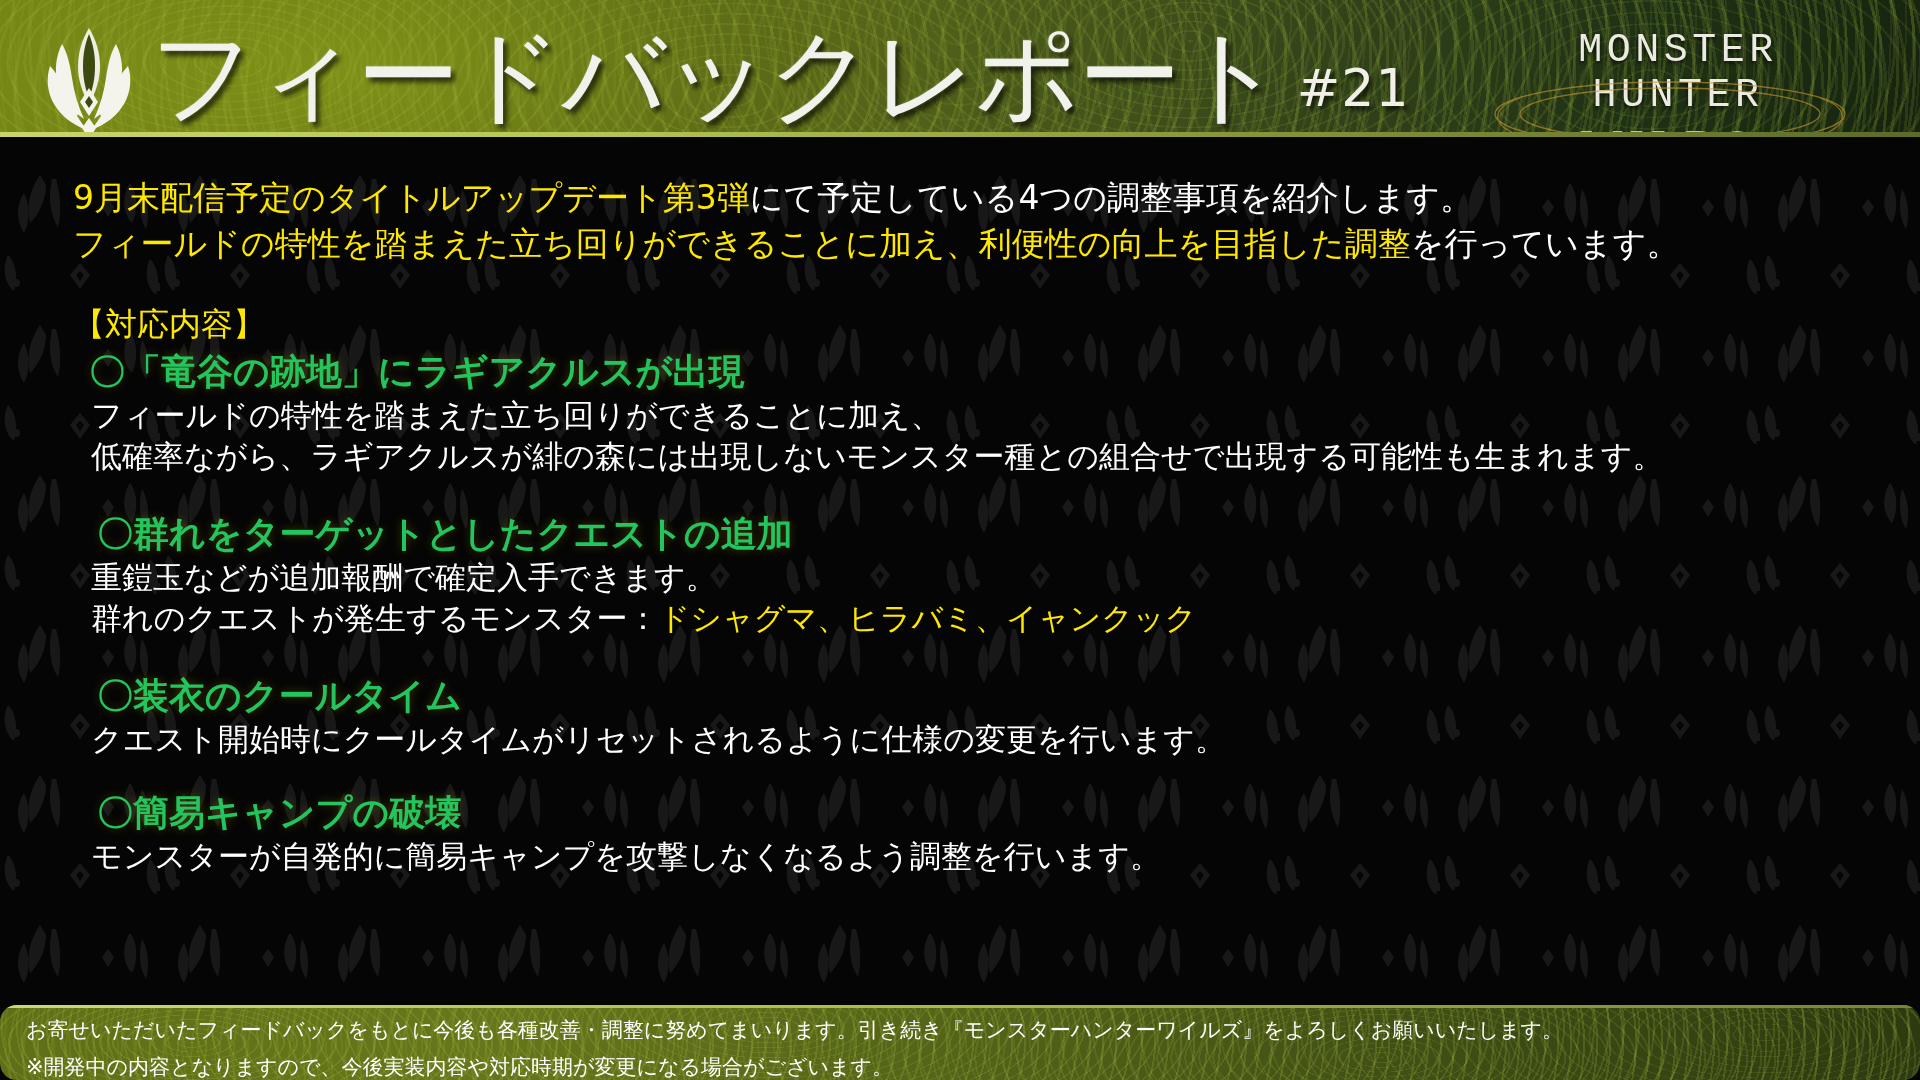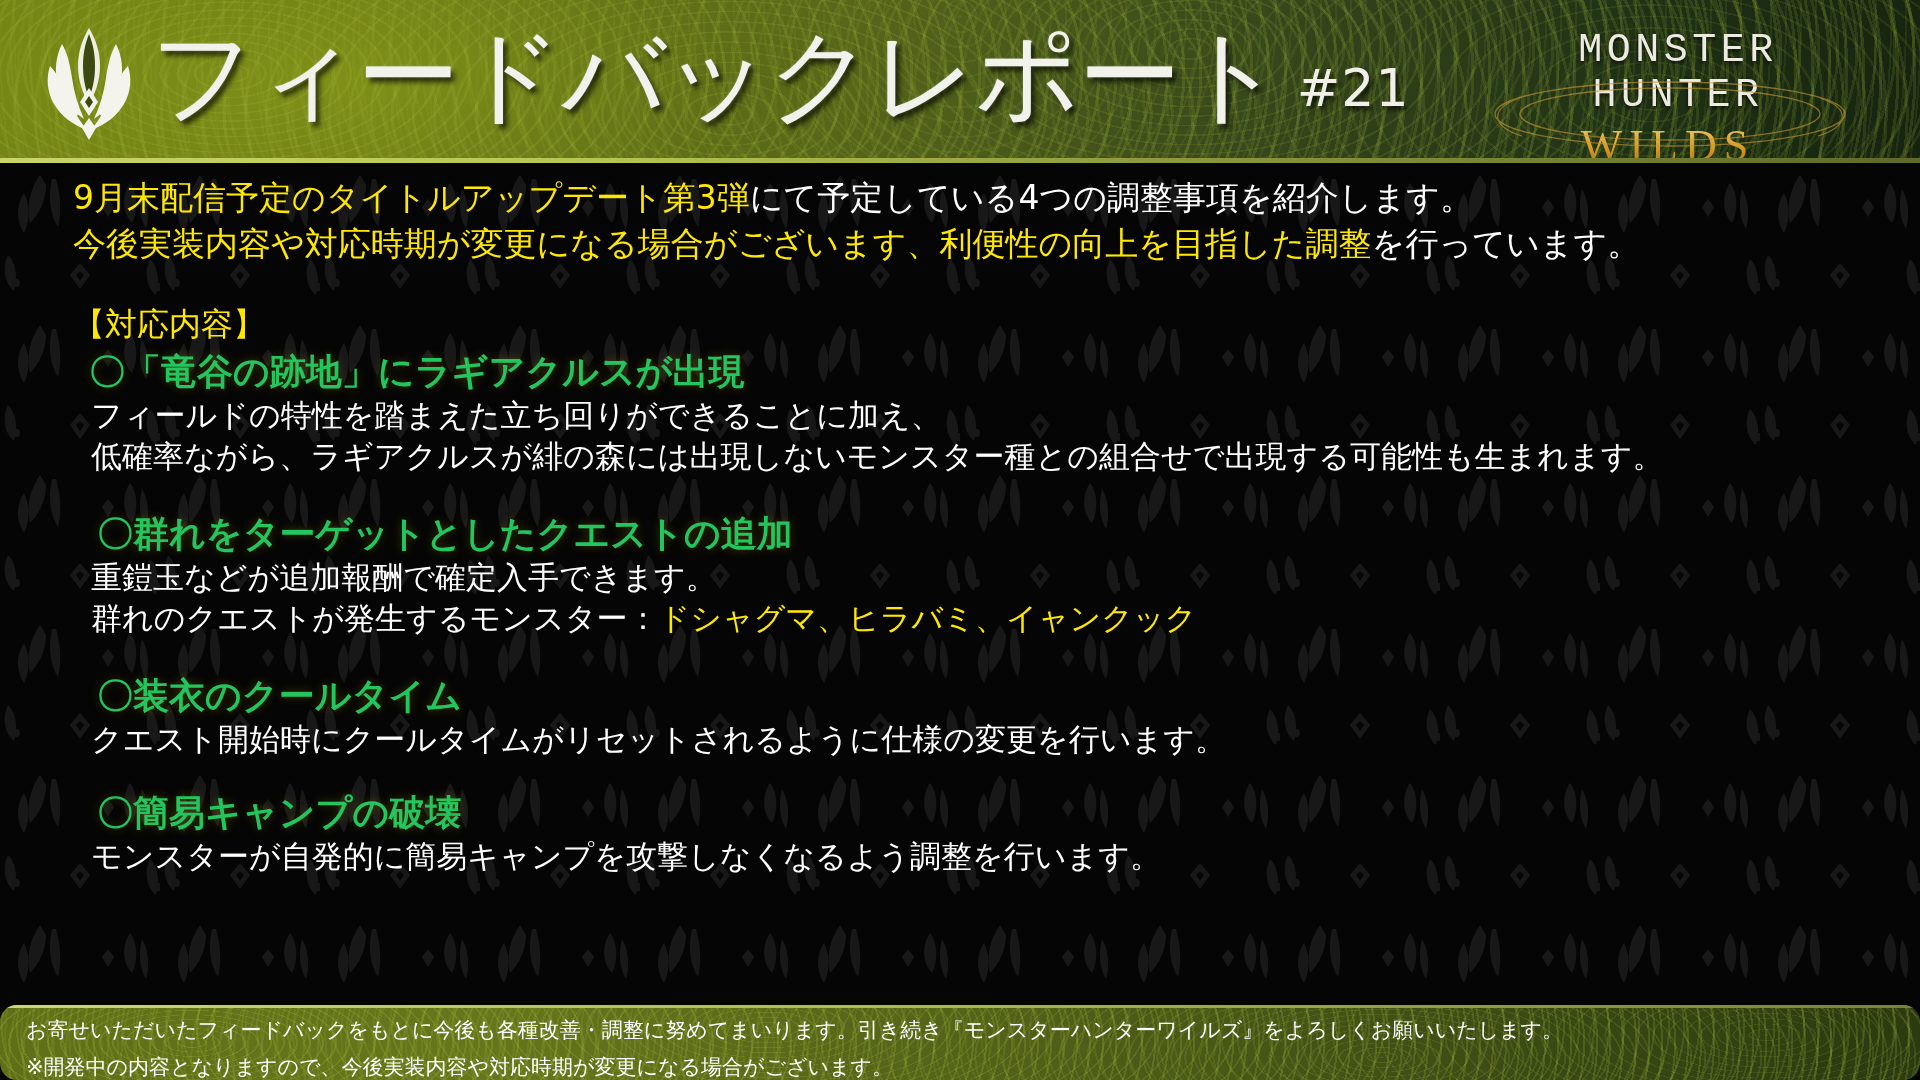--- a/index.html
+++ b/index.html
@@ -3,21 +3,21 @@
 <meta charset="utf-8">
 <style>
   * { margin:0; padding:0; box-sizing:border-box; }
   html,body { width:1920px; height:1080px; overflow:hidden; background:#000; }
   body { font-family:"DejaVu Sans","Liberation Sans",sans-serif; }
 
   #page { position:relative; width:1920px; height:1080px; background:#050505; overflow:hidden; }
 
   
   .header {
-    position:absolute; left:0; top:0; width:1920px; height:163px;
+    position:absolute; left:0; top:0; width:1920px; height:137px;
     background:
       radial-gradient(ellipse 900px 300px at 18% 50%, rgba(132,150,22,0.55) 0%, rgba(90,104,14,0.25) 45%, rgba(0,0,0,0) 72%),
       linear-gradient(100deg, #7e8f18 0%, #78871a 20%, #55641a 45%, #33441a 68%, #1f3115 85%, #16240f 100%);
     overflow:hidden;
   }
   .hdr-swirl {
     position:absolute; inset:0;
     background:
       repeating-radial-gradient(ellipse 260px 120px at 12% 45%, rgba(170,190,60,0.16) 0 3px, rgba(0,0,0,0) 3px 17px),
       repeating-radial-gradient(ellipse 330px 160px at 38% 70%, rgba(170,190,60,0.14) 0 3px, rgba(0,0,0,0) 3px 21px),
@@ -171,21 +171,21 @@
       <rect width="1920" height="842" fill="url(#orn)"></rect>
     </svg>
 
     <div class="body-text">
 
       <div class="ln intro">
         <span class="y">9月末配信予定のタイトルアップデート第3弾</span><span class="w">にて予定している4つの調整事項を紹介します。</span>
       </div>
 
       <div class="ln intro intro-line2">
-        <span class="y">今後実装内容や対応時期が変更になる場合がございます、利便性の向上を目指した調整</span><span class="w">を行っています。</span>
+        <span class="y">フィールドの特性を踏まえた立ち回りができることに加え、利便性の向上を目指した調整</span><span class="w">を行っています。</span>
       </div>
 
       <div class="ln sec-label">【対応内容】</div>
 
       <div class="ln heading">〇「竜谷の跡地」にラギアクルスが出現</div>
       <div class="ln sub">フィールドの特性を踏まえた立ち回りができることに加え、</div>
       <div class="ln sub">低確率ながら、ラギアクルスが緋の森には出現しないモンスター種との組合せで出現する可能性も生まれます。</div>
 
       <div class="ln heading h-ind gap-lg">〇群れをターゲットとしたクエストの追加</div>
       <div class="ln sub">重鎧玉などが追加報酬で確定入手できます。</div>

